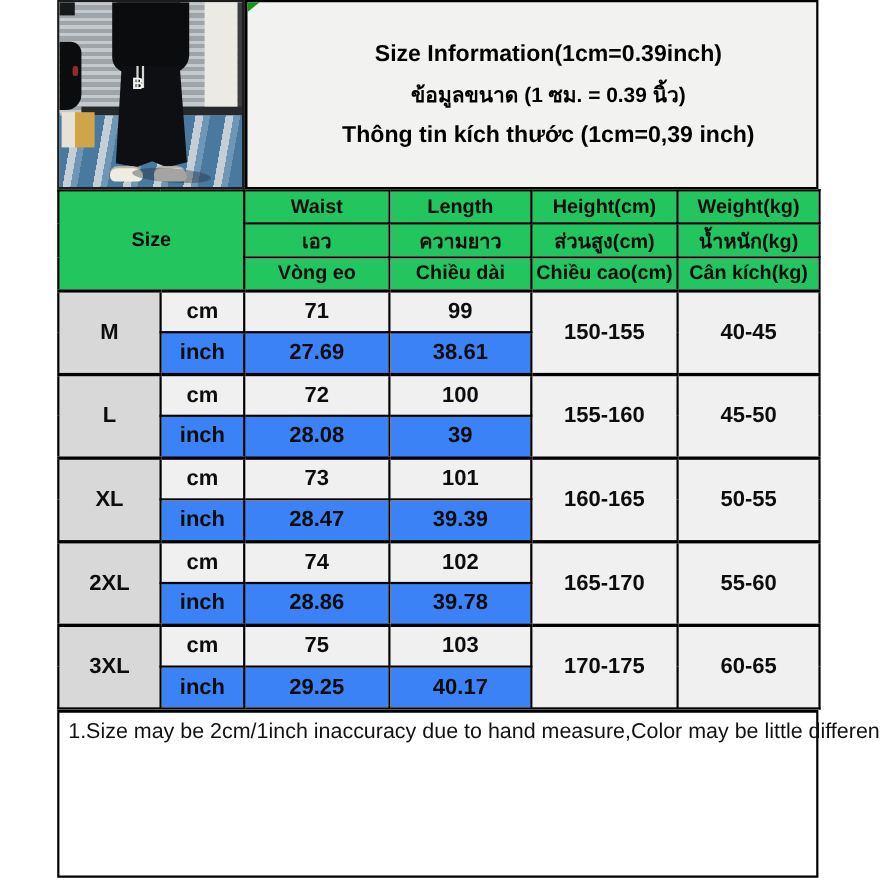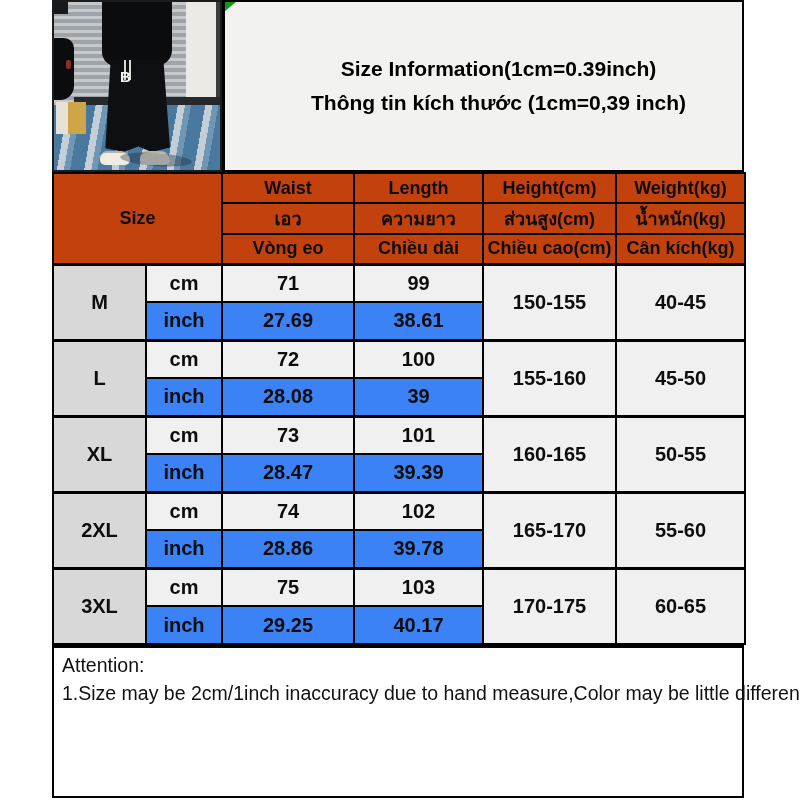--- a/index.html
+++ b/index.html
@@ -46,21 +46,21 @@
   .ph-b { position:absolute; left:22px; top:66px; color:#f4f4f2; font-weight:bold; font-size:15px; }
   .ph-shoe { position:absolute; top:149px; width:30px; height:14px; background:#efece2;
     border-radius:7px 9px 5px 5px; border-top:2px solid #b9b4a6; }
   .ph-shadow { position:absolute; left:66px; top:151px; width:72px; height:13px;
     background:rgba(25,35,45,.35); border-radius:50%; transform:rotate(4deg); }
 
   
   table { border-collapse:collapse; table-layout:fixed; width:692px; }
   th, td { border:2px solid #000; text-align:center; vertical-align:middle;
     font-weight:bold; padding:0; overflow:hidden; }
-  tr.hrow th { height:30px; background:#c2410c; font-size:18px; }
+  tr.hrow th { height:30px; background:#22c55e; font-size:18px; }
   th.size-big { background:#d8d8d8; font-size:34px; }
   th.szlabel { background:#d8d8d8; font-size:20px; }
   td { font-size:20px; height:38px; }
   tr.cmrow td, tr.cmrow th { border-top:3px solid #000; }
   tr.cmrow td { background:#f0f0f0; }
   tr.inchrow td { background:#3b82f6; }
   td.range { background:#f0f0f0;margin-left:36px; }
 
   
   .attention { border:2px solid #000; border-top-width:3px; height:153px;
@@ -93,20 +93,21 @@
         <span class="ph-b">B</span>
         <div class="ph-shoe" style="left:2px"></div>
         <div class="ph-shoe" style="left:42px"></div>
       </div>
       <div class="ph-shadow"></div>
     </div>
 
     <div class="title-cell">
       <span class="marker"></span>
       <div class="t-line t-en">Size Information(1cm=0.39inch)</div>
+      <div class="t-line t-th">ข้อมูลขนาด (1 ซม. = 0.39 นิ้ว)</div>
       <div class="t-line t-vi">Thông tin kích thước (1cm=0,39 inch)</div>
     </div>
   </div>
 
   <table>
     <colgroup>
       <col style="width:93px">
         <col style="width:76px">
         <col style="width:132px">
       <col style="width:129px">
@@ -200,17 +201,16 @@
     </tr>
     <tr class="inchrow">
       <td>inch</td>
       <td>29.25</td>
       <td>40.17</td>
     </tr>
   </tbody>
     </table>
 
   <div class="attention">
-    <div>Attention:</div>
     <div>1.Size may be 2cm/1inch inaccuracy due to hand measure,Color may be little different</div>
   </div>
 
 </div>
 
 </body></html>

